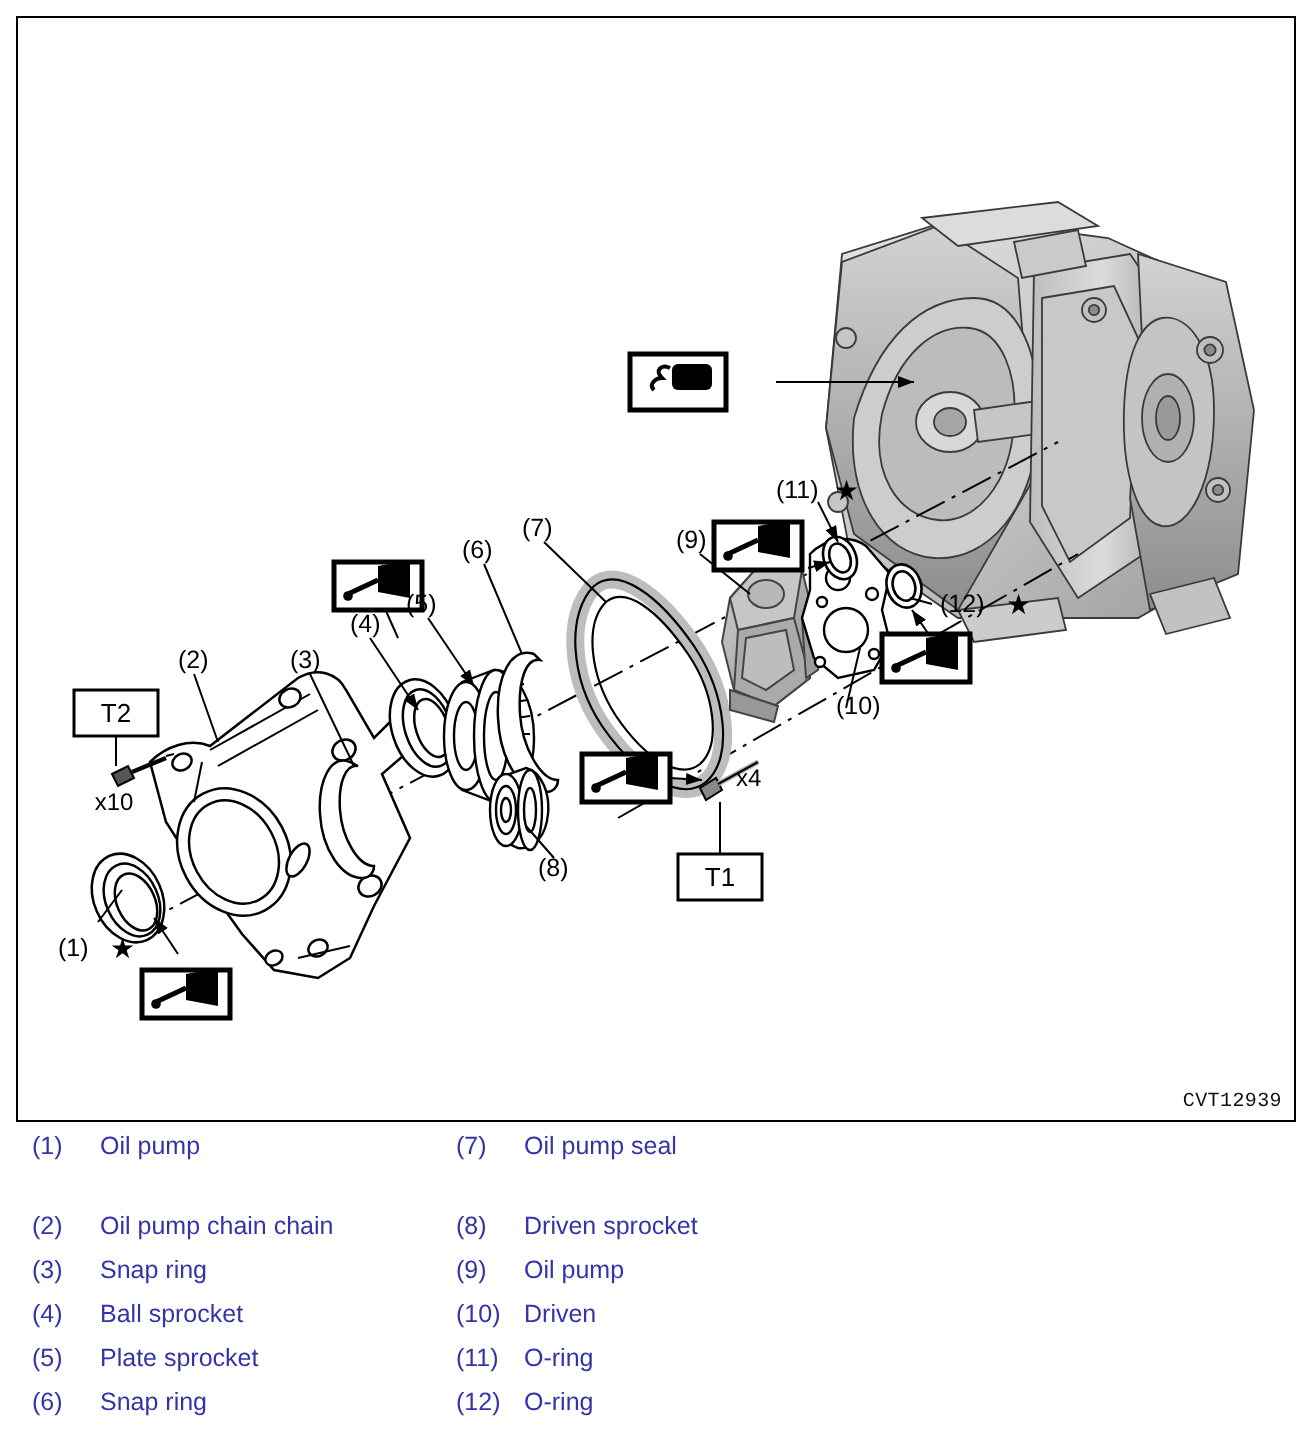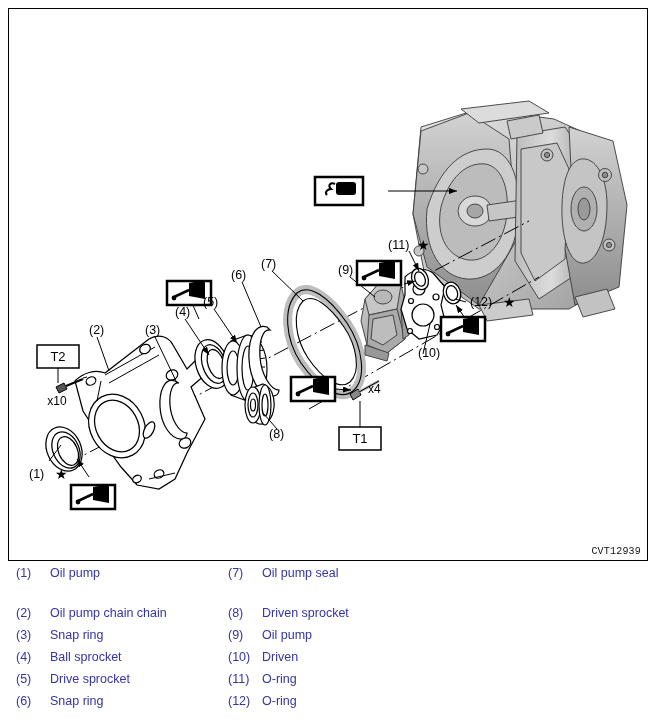--- a/index.html
+++ b/index.html
@@ -326,21 +326,21 @@
     <div class="legend-row">
       <span class="legend-num">(3)</span>
       <span class="legend-label">Snap ring</span>
     </div>
     <div class="legend-row">
       <span class="legend-num">(4)</span>
       <span class="legend-label">Ball sprocket</span>
     </div>
     <div class="legend-row">
       <span class="legend-num">(5)</span>
-      <span class="legend-label">Drive sprocket</span>
+      <span class="legend-label">Plate sprocket</span>
     </div>
     <div class="legend-row">
       <span class="legend-num">(6)</span>
       <span class="legend-label">Snap ring</span>
     </div>
   </div>
 
   <div class="legend-col" id="legend-col-right">
     <div class="legend-row first">
       <span class="legend-num">(7)</span>

